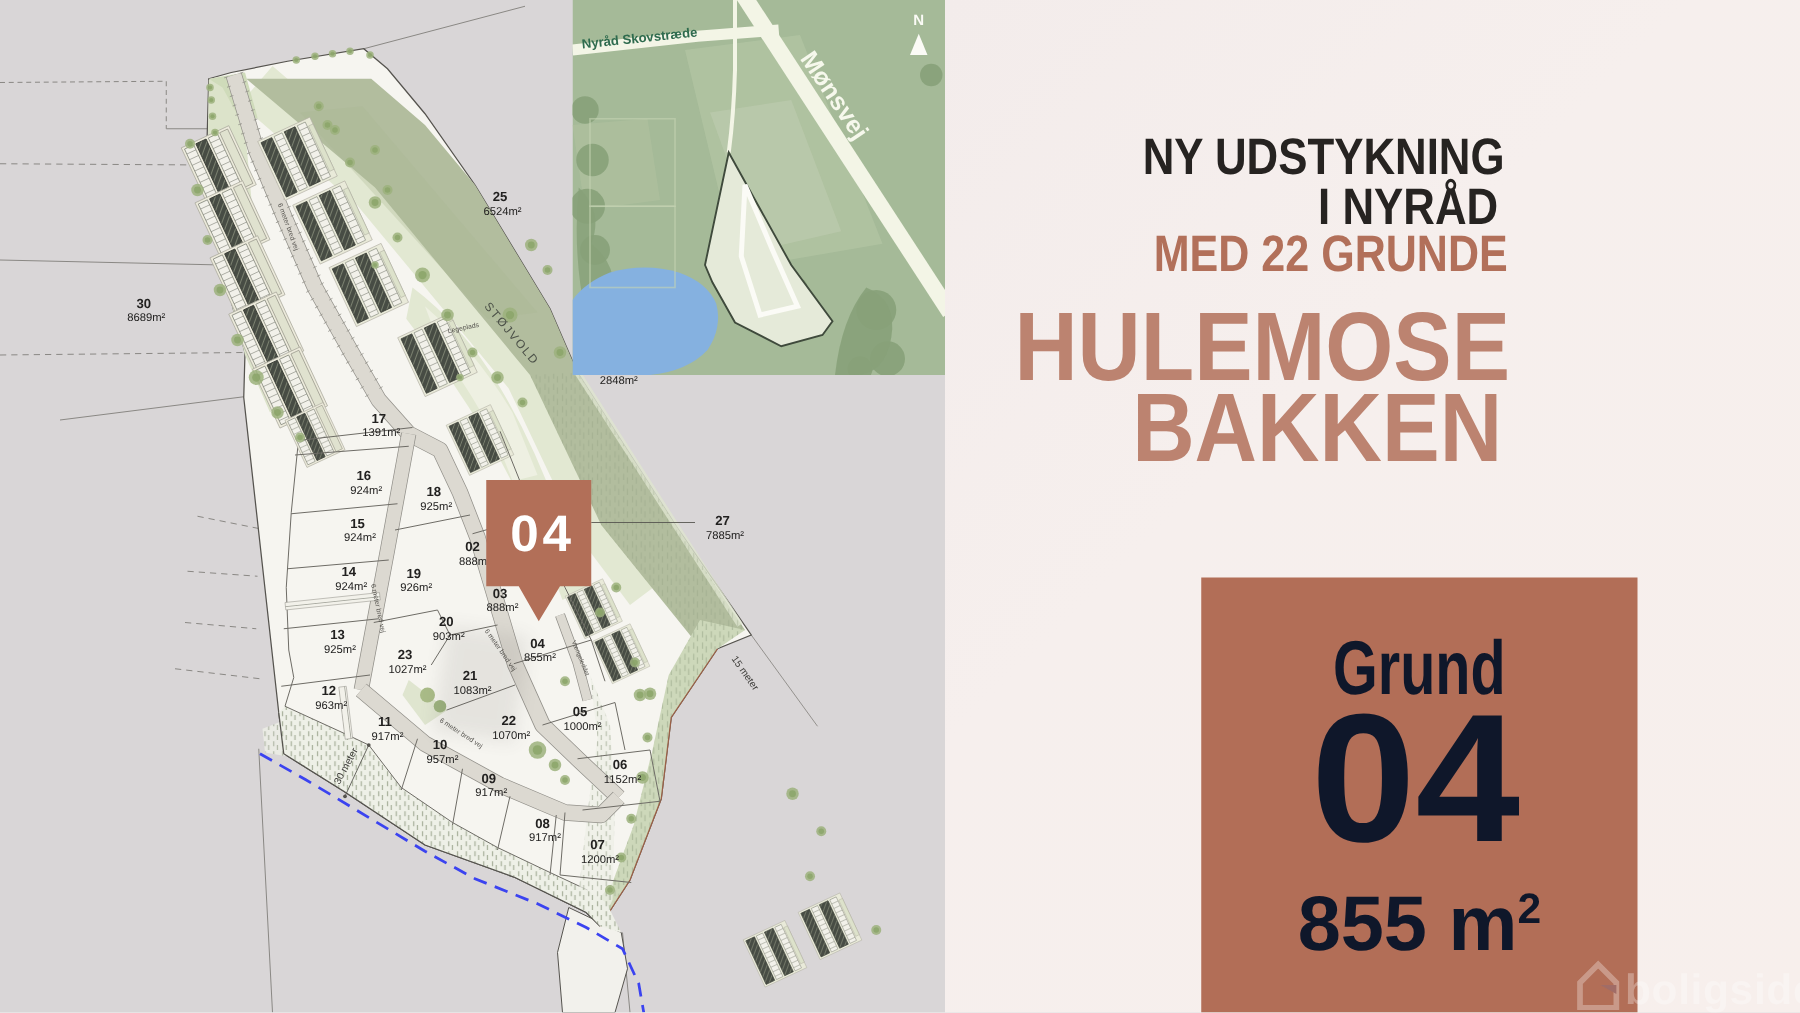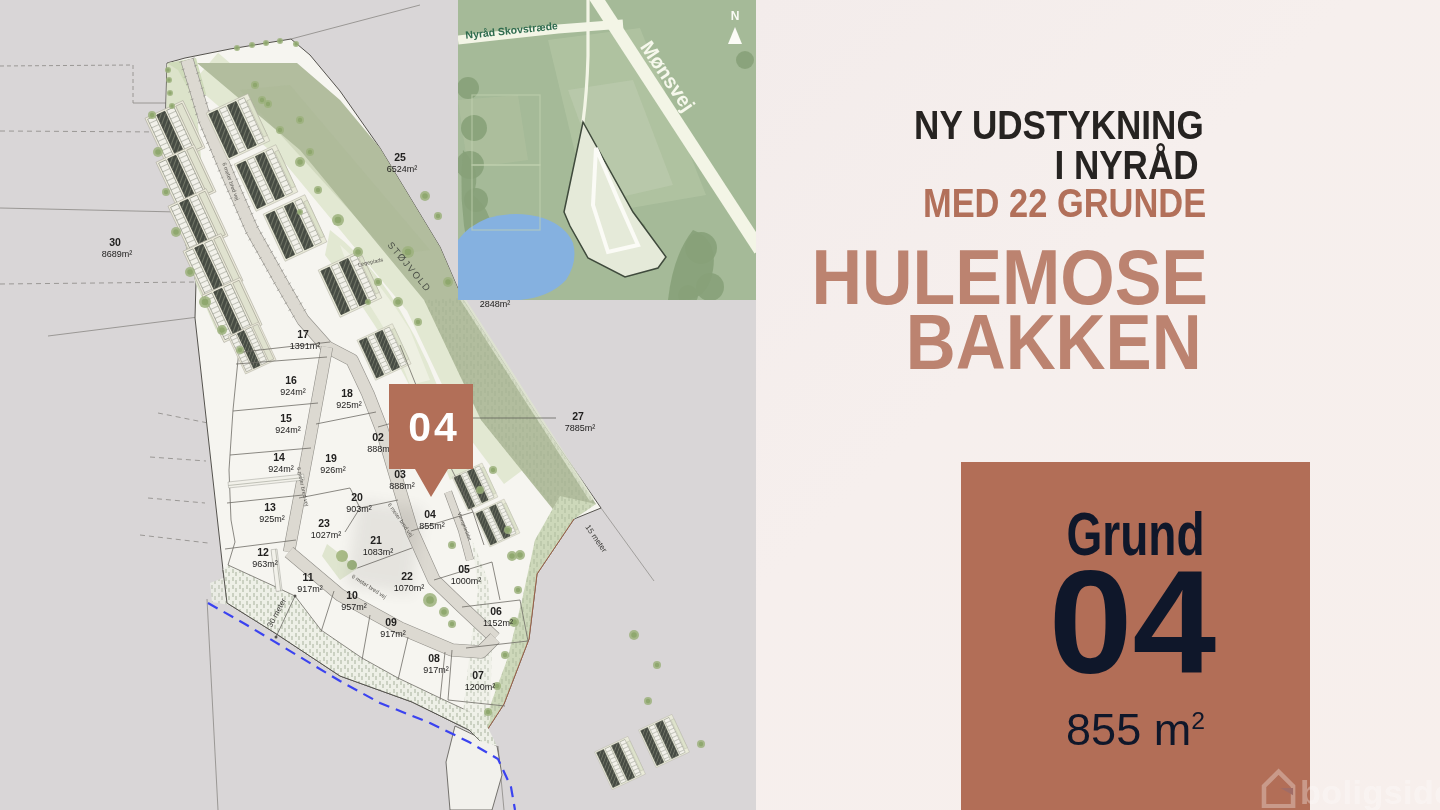--- a/index.html
+++ b/index.html
@@ -12,21 +12,21 @@
 .rt { position:absolute; white-space:nowrap; font-weight:bold; }
 #l1 { right:236px; top:102px; font-size:41px; color:#262321; transform:scaleX(0.855); transform-origin:right center;}
 #l2 { right:241px; top:142px; font-size:41px; color:#262321; transform:scaleX(0.855); transform-origin:right center;}
 #l3 { right:234px; top:180px; font-size:41px; color:#b2705a; transform:scaleX(0.84); transform-origin:right center;}
 #l4 { right:232px; top:232px; font-size:78px; color:#bc8370; transform:scaleX(0.897); transform-origin:right center;}
 #l5 { right:238px; top:297px; font-size:78px; color:#bc8370; transform:scaleX(0.887); transform-origin:right center;}
 #box { position:absolute; left:205px; top:462px; width:349px; height:348px; background:#b26e57;
   color:#0f172a; text-align:center; }
 #bg1 { position:absolute; top:37px; width:100%; font-size:61px; font-weight:bold; transform:scaleX(0.755);}
 #bg2 { position:absolute; top:77px; left:-3px; width:100%; font-size:146px; font-weight:bold; transform:scaleX(1.03);}
-#bg3 { position:absolute; top:242px; width:100%; font-size:45px; font-weight:normal;}
+#bg3 { position:absolute; top:242px; width:100%; font-size:62px; font-weight:bold;}
 #bg3 sup { font-size:55%; vertical-align:super;}
 #wm { position:absolute; left:500px; top:768px; width:176px; height:40px; opacity:0.30;}
 #wmt { position:absolute; left:544px; top:773px; font-size:34px; font-weight:bold; color:#ffffff; opacity:0.30; letter-spacing:0.5px;}
 </style></head>
 <body>
 <div id="page">
 <svg id="map" width="756" height="810" viewBox="0 0 756 810">
       <defs>
 <pattern id="hatch" width="4" height="4" patternUnits="userSpaceOnUse" patternTransform="rotate(45)">
   <rect width="4" height="4" fill="#474c44"></rect>

